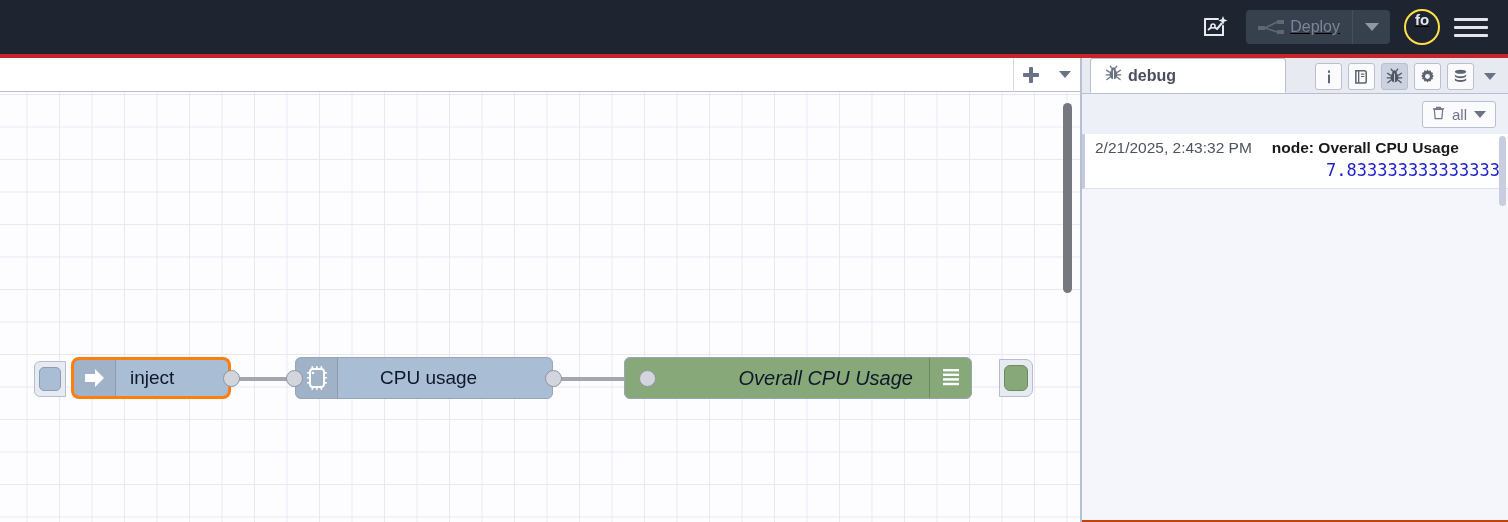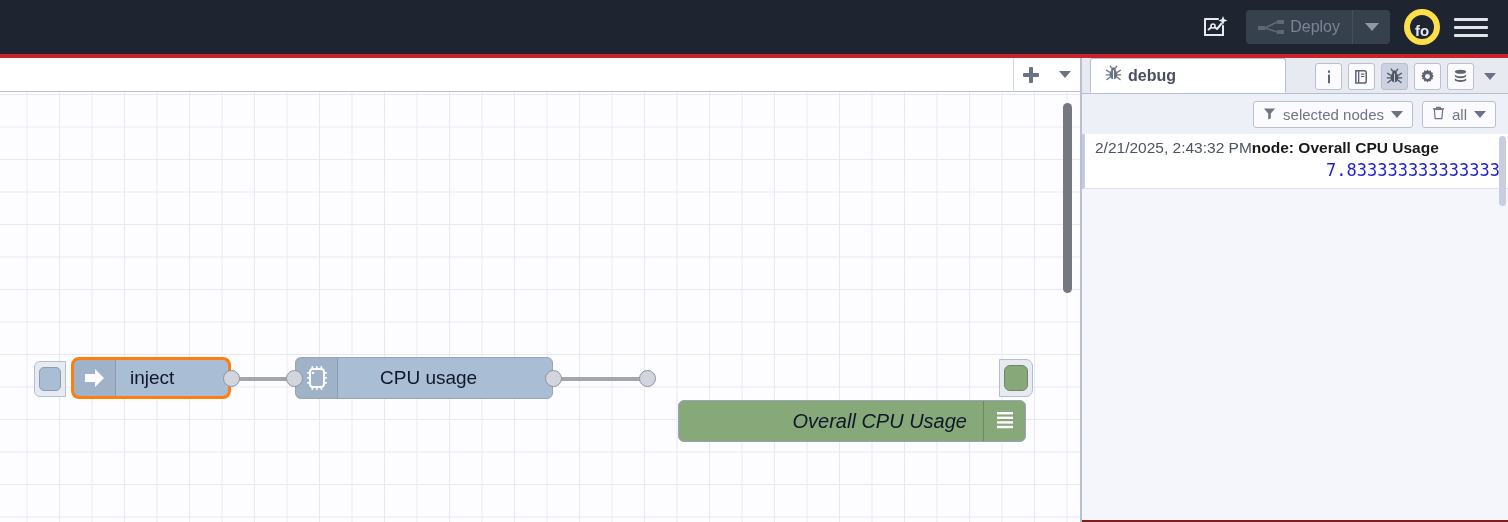--- a/index.html
+++ b/index.html
@@ -9,21 +9,21 @@
     font-family: "Liberation Sans", sans-serif;
     background: #fff;
   }
   #app { position: relative; width: 1508px; height: 522px; }
 
   
   .header {
     position: absolute; top: 0; left: 0;
     width: 1508px; height: 54px;
     background: #1f2530;
-    display: flex; align-items: center; justify-content: flex-end;
+    display: flex; align-items: center; justify-content: flex-end; text-decoration: underline;
   }
   .hdr-right { display: flex; align-items: center; gap: 14px; padding-right: 20px; }
   .ai-icon-btn {
     width: 34px; height: 34px;
     display: flex; align-items: center; justify-content: center;
     cursor: pointer;
   }
   .deploy-btn {
     display: flex; align-items: center;
     height: 34px;
@@ -43,23 +43,23 @@
     border-left: 1px solid #454f5e;
   }
   .caret-dn {
     width: 0; height: 0;
     border-left: 7px solid transparent;
     border-right: 7px solid transparent;
     border-top: 8px solid #8d97a6;
   }
   .avatar {
     width: 36px; height: 36px; border-radius: 50%;
-    border: 6px solid #fde047;
+    border: 2px solid #fde047;
     color: #e4e8ee; font-size: 15px; font-weight: bold;
-    display: flex; align-items: flex-end; justify-content: center;
+    display: flex; align-items: flex-start; justify-content: center;
     cursor: pointer;
   }
   .burger { width: 34px; height: 30px; display:flex; flex-direction: column; justify-content: center; gap: 5px; cursor: pointer; }
   .burger span { display: block; height: 3px; background: #e2e6ec; border-radius: 1px; }
 
   .red-line { position: absolute; top: 54px; left: 0; width: 1508px; height: 4px; background: #c9242c; }
 
   
   .tabbar {
     position: absolute; top: 58px; left: 0;
@@ -198,21 +198,21 @@
     position: absolute;
     height: 4px;
     background: #a3a6af;
     border-radius: 2px;
   }
 
   
   .sidebar {
     position: absolute; top: 58px; left: 1082px;
     width: 426px; height: 464px;
-    background: #7f1d1d;
+    background: #c2410c;
   }
   .sb-tabrow {
     position: relative;
     height: 36px;
     display: flex; align-items: flex-end;
     border-bottom: 1px solid #b9bfd0;
     background: #e8eaf2;
   }
   .sb-tab {
     margin-left: 8px;
@@ -263,21 +263,21 @@
     background: #f5f6fb;
     overflow: hidden;
   }
   .msg {
     background: #fff;
     border-left: 3px solid #c5cbe0;
     border-bottom: 1px solid #dfe2ee;
     padding: 5px 8px 8px 10px;
   }
   .msg-head { font-size: 15.5px; color: #4d5361; white-space: nowrap; }
-  .msg-head .node-ref { color: #1a1a1a; font-weight: bold; padding-left: 0; }
+  .msg-head .node-ref { color: #1a1a1a; font-weight: bold; padding-left: 20px; }
   .msg-topic { font-size: 15.5px; color: #b05050; padding-top: 2px; }
   .msg-value {
     font-family: "DejaVu Sans Mono", monospace;
     font-size: 17px; color: #2222cc;
     padding-top: 3px; padding-left: 6px; text-align: right;
   }
   .sb-scroll {
     position: absolute; right: 2px; top: 2px;
     width: 7px; height: 70px;
     background: #c9cde0;
@@ -386,21 +386,21 @@
             <rect x="20.8" y="18" width="3" height="1.7"></rect>
           </g>
         </svg>
       </div>
       <div class="node-label">CPU usage</div>
     </div>
 
     <div class="port" style="left:286px; top:278px;"></div>
     <div class="port" style="left:545px; top:278px;"></div>
 
-    <div class="node node-green" style="left:678px; top:265px; width:348px;margin-top:43px;">
+    <div class="node node-green" style="left:624px; top:265px; width:348px;">
       <div class="node-label center-italic">Overall CPU Usage</div>
       <div class="node-icon-box right">
         <svg width="24" height="24" viewBox="0 0 24 24">
           <g fill="#ffffff">
             <rect x="4" y="3" width="16" height="2.4"></rect>
             <rect x="4" y="7.6" width="16" height="2.4"></rect>
             <rect x="4" y="12.2" width="16" height="2.4"></rect>
             <rect x="4" y="16.8" width="16" height="2.4"></rect>
           </g>
         </svg>
@@ -480,29 +480,20 @@
         </div>
         <div class="tool-caret">
           <span class="caret-sm"></span>
         </div>
       </div>
     </div>
 
     <div class="sb-filters">
       <div class="filter-btn">
         <span>
-          <svg width="13" height="13" viewBox="0 0 14 14">
-            <path d="M1 1.5 h12 l-4.6 5.4 v5.2 l-2.8 1.4 v-6.6z" fill="#6f7586"></path>
-          </svg>
-        </span>
-        <span>selected nodes</span>
-        <span class="caret-sm"></span>
-      </div>
-      <div class="filter-btn">
-        <span>
           <svg width="13" height="14" viewBox="0 0 14 15">
             <path d="M2.5 3.5 h9 l-.9 10 h-7.2z" fill="none" stroke="#6f7586" stroke-width="1.3"></path>
             <path d="M1 3 h12" stroke="#6f7586" stroke-width="1.4"></path>
             <path d="M5 3 v-1.6 h4 V3" fill="none" stroke="#6f7586" stroke-width="1.3"></path>
           </svg>
         </span>
         <span>all</span>
         <span class="caret-sm"></span>
       </div>
     </div>

